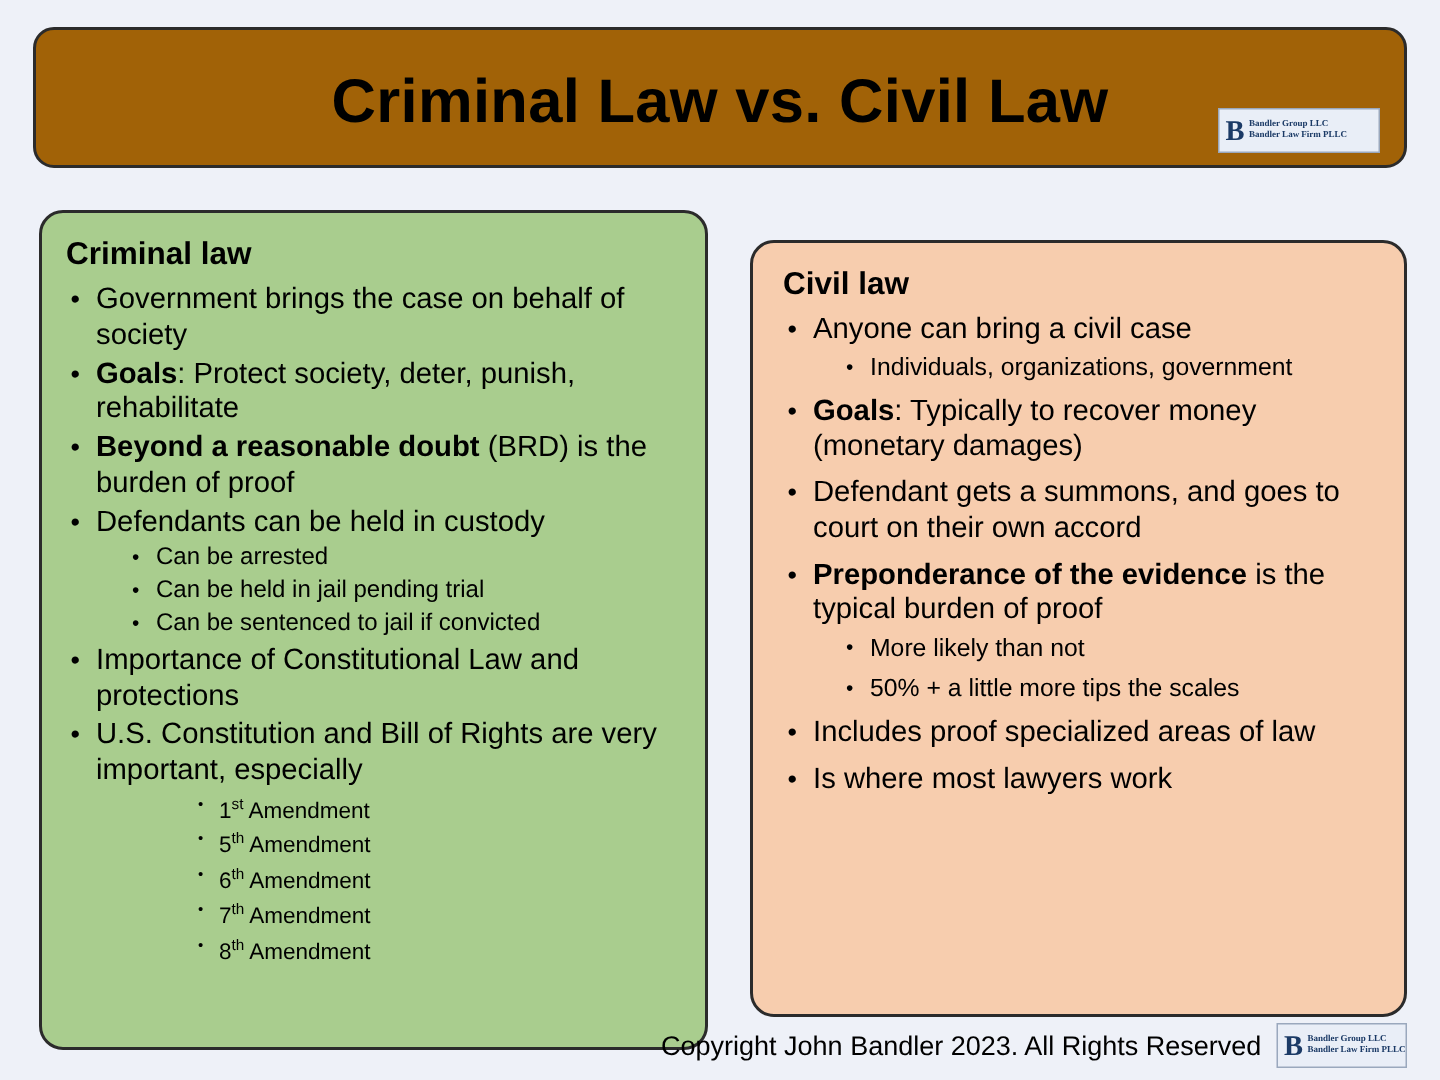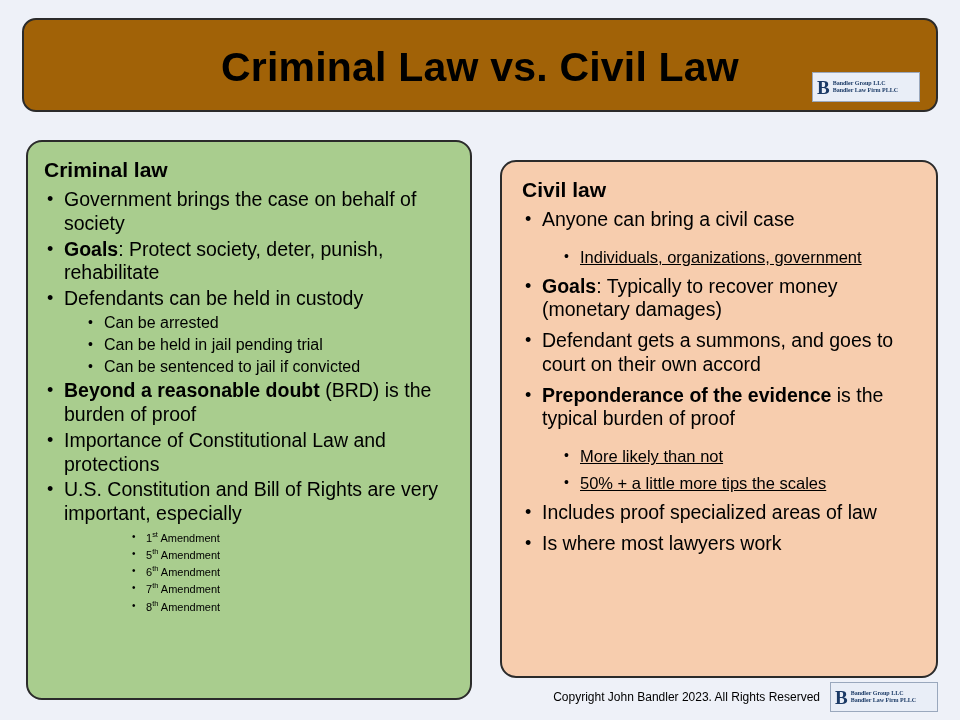--- a/index.html
+++ b/index.html
@@ -143,42 +143,41 @@
     margin-bottom: 1px;
   }
   ul.lvl2 > li::before {
     content: "•";
     position: absolute;
     left: 6px;
     top: 0;
     font-size: 14px;
   }
   .panel-civil ul.lvl2 {
-    margin-top: 16px;
+    margin-top: 4px;
     margin-left: 16px;
-    text-decoration: underline;
   }
   .panel-civil ul.lvl2 > li {
     font-size: 16.5px;
     margin-bottom: 7px;
     line-height: 1.2;
   }
   .panel-criminal ul.lvl2 {
     margin-left: 18px;
   }
 
   ul.lvl3 {
     list-style: none;
     margin: 3px 0 0 0;
     padding: 0;
   }
   ul.lvl3 > li {
     position: relative;
     padding-left: 22px;
-    font-size: 11px;
+    font-size: 15px;
     line-height: 1.5;
     color: #000;
   }
   ul.lvl3 > li::before {
     content: "•";
     position: absolute;
     left: 8px;
     top: 0;
     font-size: 10px;
   }
@@ -196,21 +195,21 @@
     position: absolute;
     left: 500px;
     top: 682px;
     width: 438px;
     height: 30px;
     display: flex;
     align-items: center;
     justify-content: flex-end;
   }
   .footer-text {
-    font-size: 12px;
+    font-size: 18px;
     color: #000;
     margin-right: 10px;
     white-space: nowrap;
   }
 </style>
 </head>
 <body>
 
 <div class="title-box">
   <div class="title-text">Criminal Law vs. Civil Law</div>
@@ -226,29 +225,29 @@
 <div class="panel panel-criminal">
   <div class="panel-heading">Criminal law</div>
   <ul class="lvl1">
     <li>
       <span>Government brings the case on behalf of society</span>
     </li>
     <li>
       <b>Goals</b><span>: Protect society, deter, punish, rehabilitate</span>
     </li>
     <li>
+      <b>Beyond a reasonable doubt</b><span> (BRD) is the burden of proof</span>
+    </li>
+    <li>
       <span>Defendants can be held in custody</span>
       <ul class="lvl2">
         <li>Can be arrested</li>
         <li>Can be held in jail pending trial</li>
         <li>Can be sentenced to jail if convicted</li>
       </ul>
-    </li>
-    <li>
-      <b>Beyond a reasonable doubt</b><span> (BRD) is the burden of proof</span>
     </li>
     <li>
       <span>Importance of Constitutional Law and protections</span>
     </li>
     <li>
       <span>U.S. Constitution and Bill of Rights are very important, especially</span>
       <ul class="lvl3">
         <li><span>1</span><sup>st</sup><span> Amendment</span></li>
         <li><span>5</span><sup>th</sup><span> Amendment</span></li>
         <li><span>6</span><sup>th</sup><span> Amendment</span></li>

